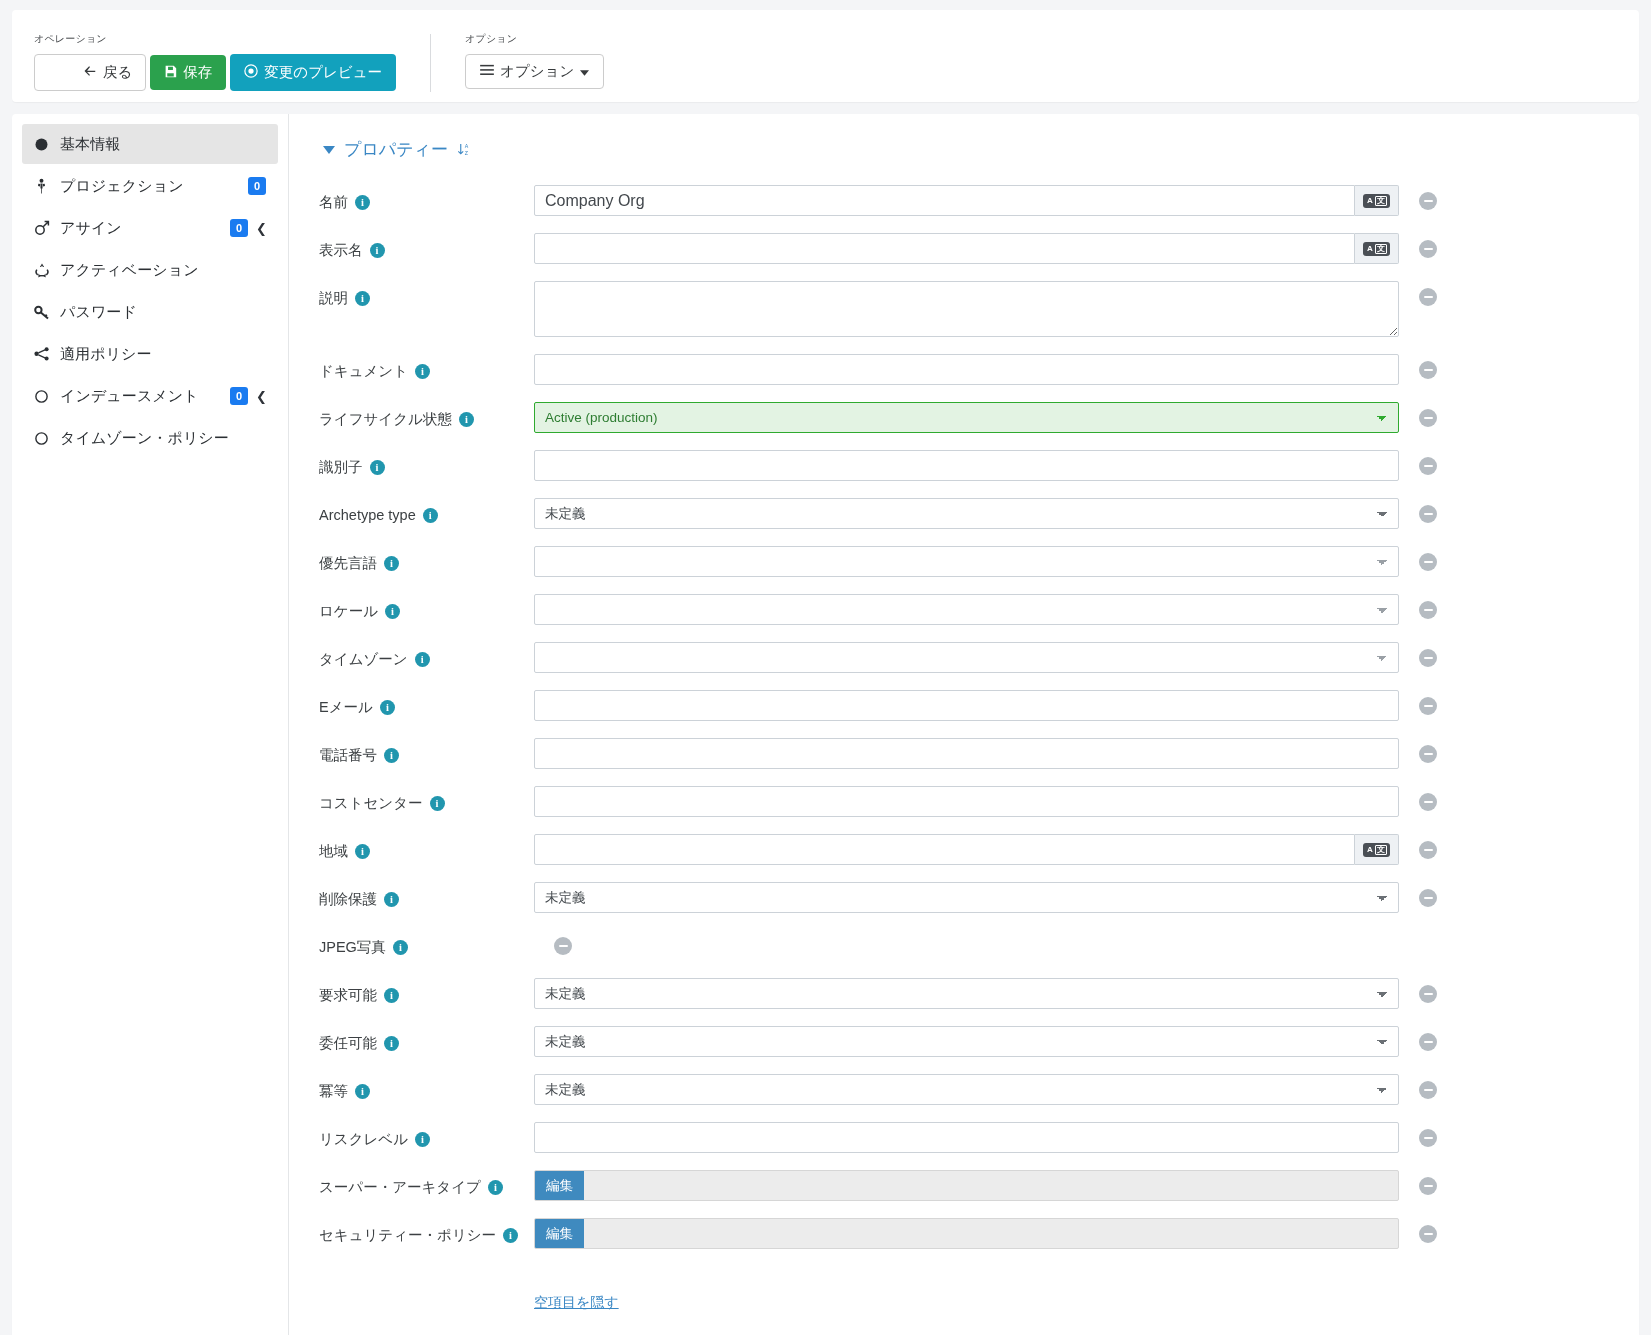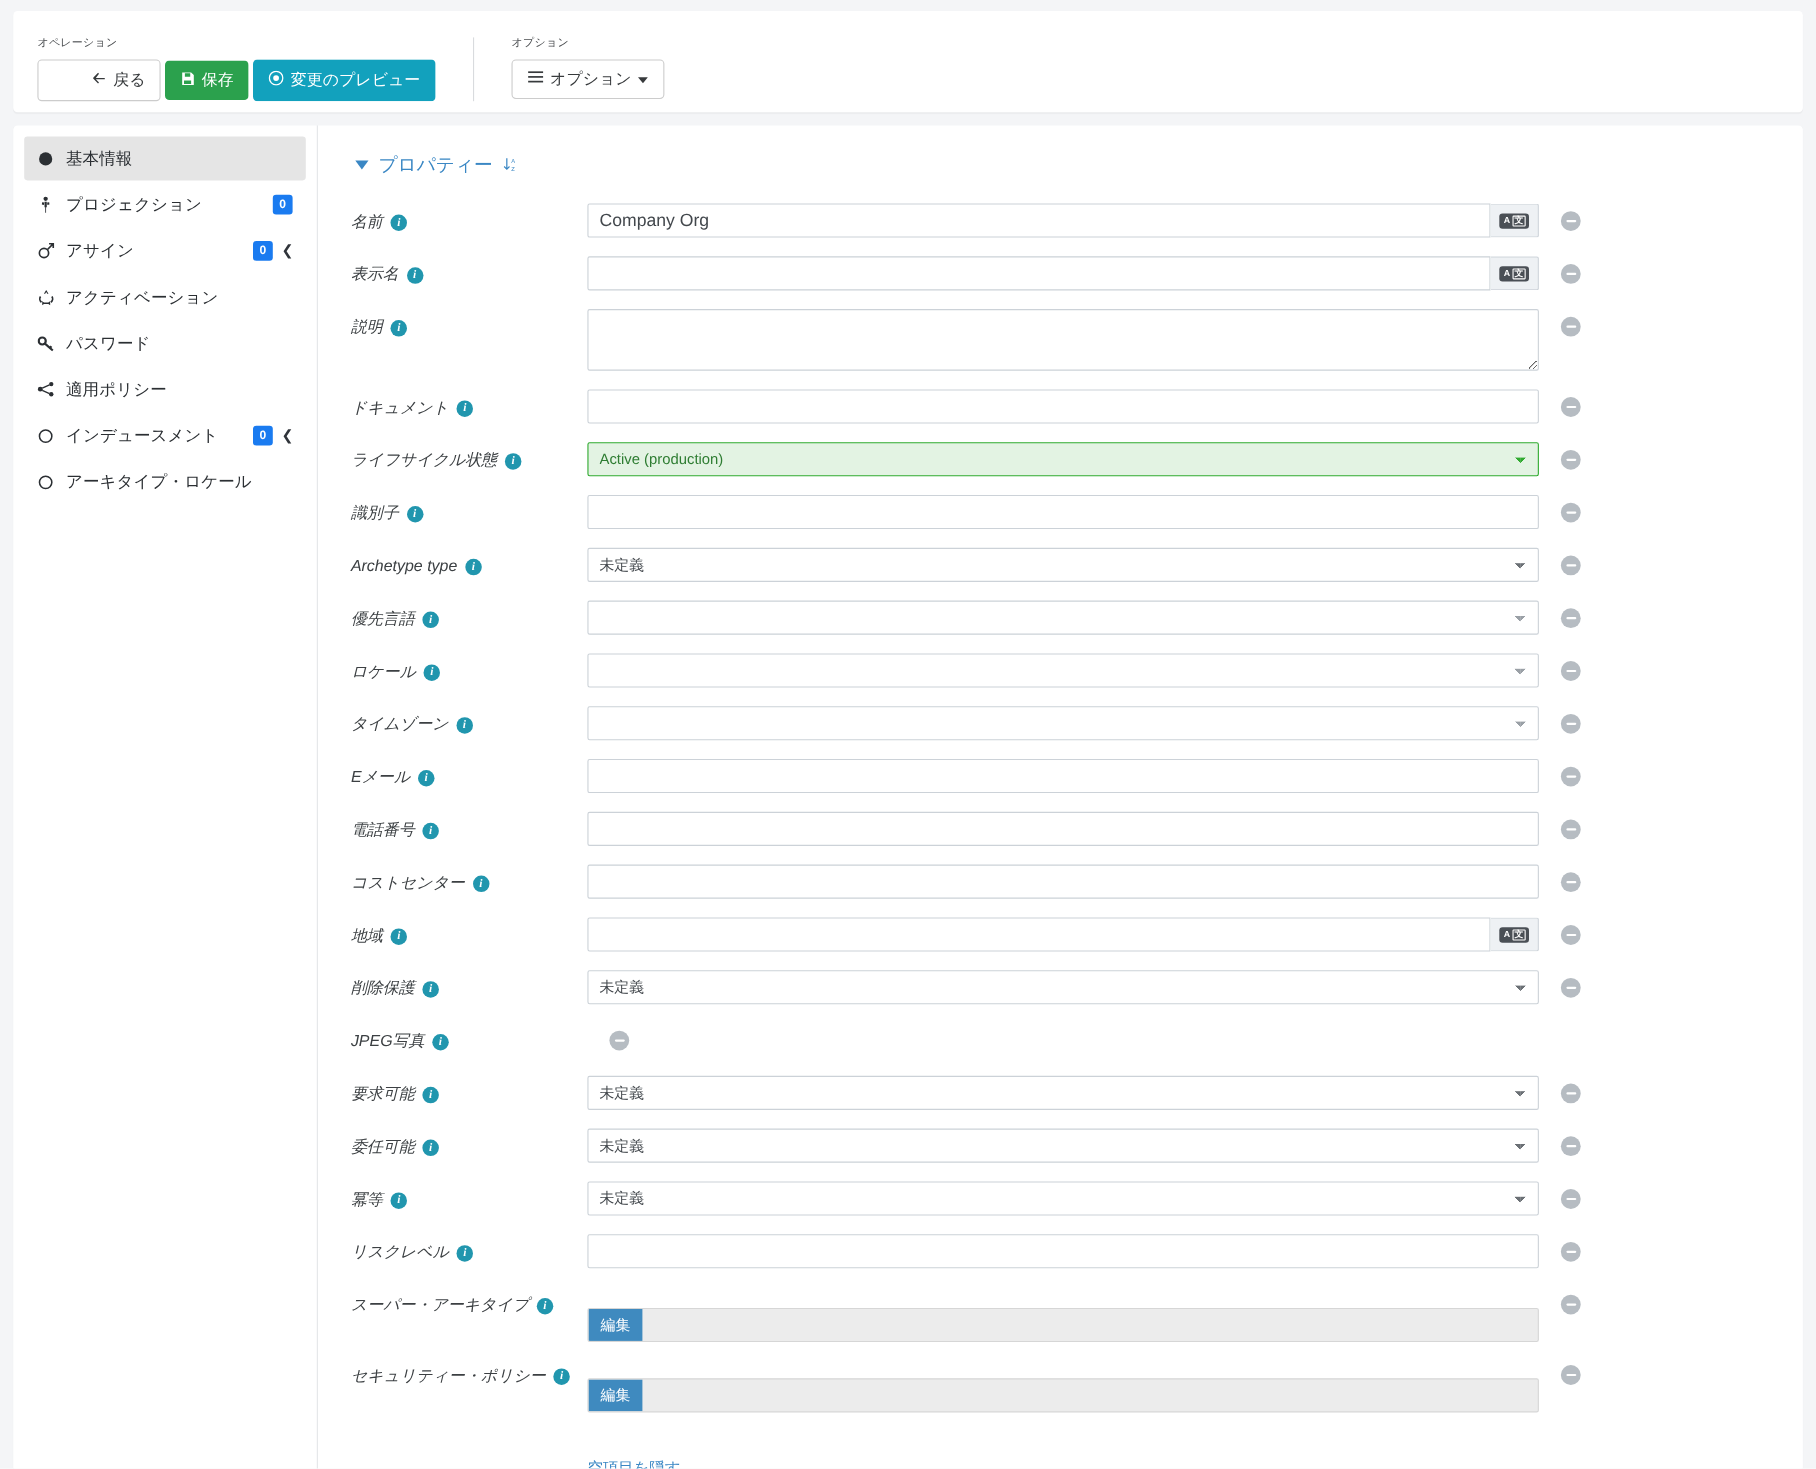--- a/index.html
+++ b/index.html
@@ -100,21 +100,21 @@
   .frow {
     display: flex; align-items: flex-start;
     margin-bottom: 14px;
     min-height: 34px;
   }
   .flabel {
     width: 215px; flex: none;
     padding-top: 7px; padding-right: 12px;
     font-size: 14.5px; color: #3c4043; text-align: center;
     line-height: 1.45;
-    display: flex; flex-wrap: wrap; align-items: center; gap: 7px; font-style: italic;
+    display: flex; flex-wrap: wrap; align-items: center; gap: 7px;
   }
   .info-ico {
     width: 15px; height: 15px; border-radius: 50%;
     background: #2196ae; color: #fff;
     font-size: 10.5px; font-weight: bold;
     display: inline-flex; align-items: center; justify-content: center;
     font-family: "Liberation Serif", serif; flex: none;
   }
   .fctl { flex: 1; max-width: 865px; position: relative; }
 
@@ -192,21 +192,21 @@
     width: 26px; height: 23px; display: flex; align-items: center; justify-content: center;
     cursor: pointer;
   }
   .fa-green { background: #23a03f; border-radius: 3px 0 0 3px; }
   .fa-red { background: #e8344a; border-radius: 0 3px 3px 0; }
 
   
   .editbar {
     display: flex; align-items: stretch;
     background: #ececec; border: 1px solid #d6d6d6; border-radius: 2px;
-    height: 31px; overflow: hidden; margin-top: 19px;
+    height: 31px; overflow: hidden;
   }
   .edit-btn {
     background: #3f8abf; color: #fff;
     font-size: 13.5px; padding: 0 11px;
     display: flex; align-items: center;
     cursor: pointer; border: none; font-family: inherit;
   }
 
   .hide-empty {
     margin: 28px 0 0 215px;
@@ -358,21 +358,21 @@
             <span class="nav-label">インデュースメント</span>
             <span class="nav-badge">0</span>
             <span class="nav-chev">❮</span>
           </div>
           <div class="nav-item">
             <span class="nav-ico">
               <svg width="15" height="15" viewBox="0 0 16 16">
                 <circle cx="8" cy="8" r="6" fill="none" stroke="#2b2f33" stroke-width="1.5"></circle>
               </svg>
             </span>
-            <span class="nav-label">アーキタイプ・ロケール</span>
+            <span class="nav-label">タイムゾーン・ポリシー</span>
           </div>
         </div>
     </div>
 
     <div class="main">
 
       <div class="section-head">
         <span class="caret-down"></span>
         <span class="section-title">プロパティー</span>
         <span class="sort-ico">

